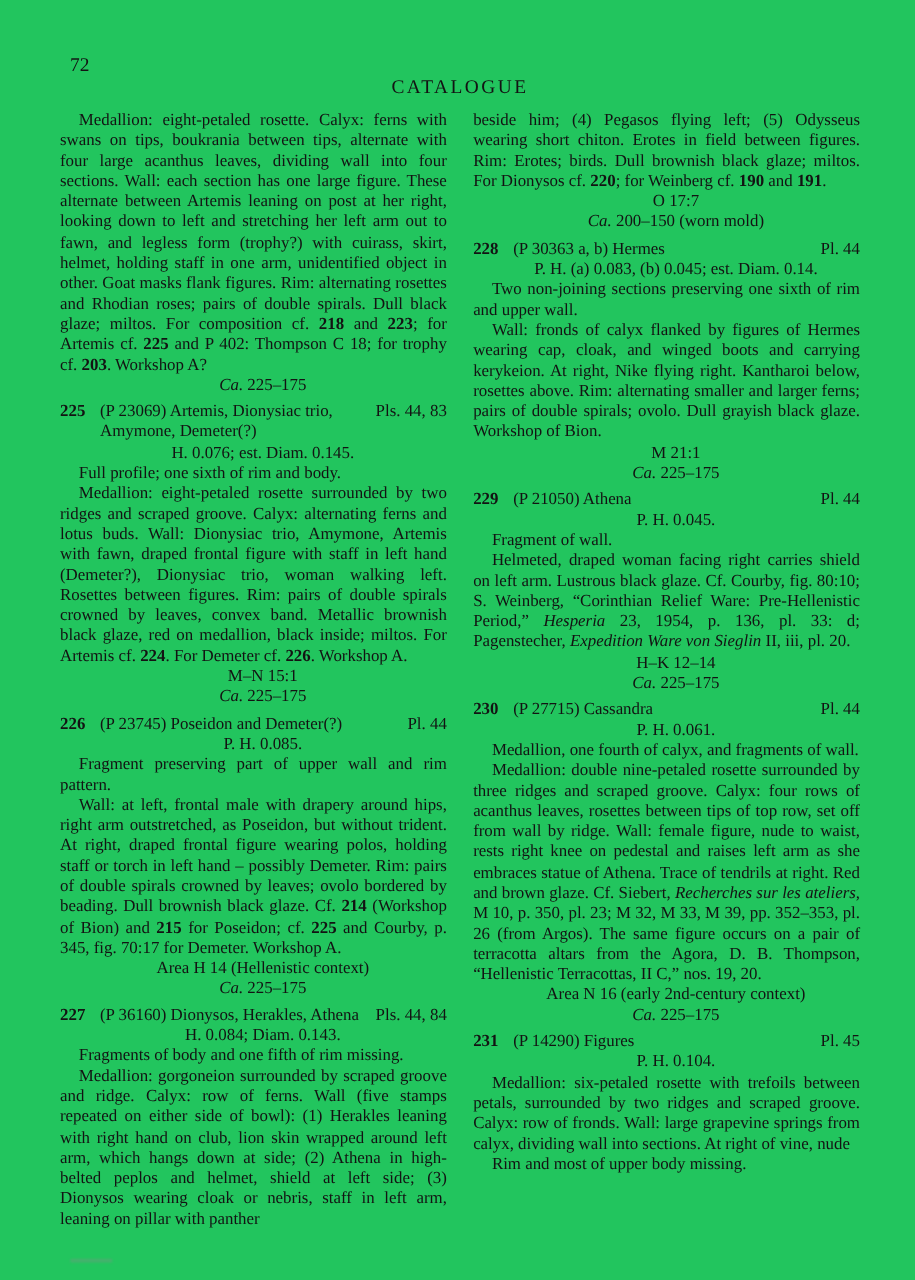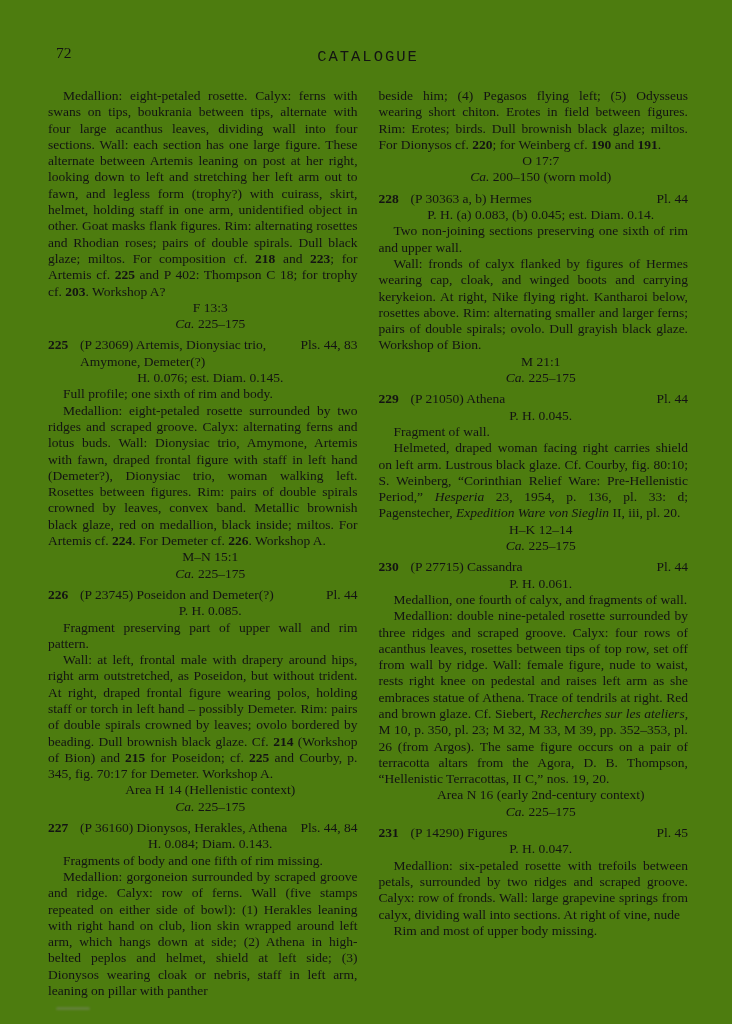--- a/index.html
+++ b/index.html
@@ -4,25 +4,25 @@
 <style>
   html,body { margin:0; padding:0; }
   body {
     width:732px; height:1024px; overflow:hidden;
     background:#ffffff;
     font-family:"Liberation Serif","DejaVu Serif",serif;
     color:#131313;
   }
   .page {
     position:relative; width:732px; height:1024px;
-    background:#4d7c0f; overflow:hidden;
+    background:#22c55e; overflow:hidden;
   }
   .page-header { position:relative; height:20px; margin:44px 44px 0 48px; }
   .page-num { position:absolute; left:8px; top:0; font-size:15.5px; }
-  .page-title { position:absolute; left:0; right:0; top:4px; text-align:center; font-size:15.5px; letter-spacing:2px;font-family:Liberation Mono, monospace; }
+  .page-title { position:absolute; left:0; right:0; top:17px; text-align:center; font-size:15.5px; letter-spacing:2px; }
   .columns { display:flex; gap:21px; margin:24px 44px 0 48px; }
   .col { width:310px; font-size:13.5px; line-height:16.3px; text-align:justify; }
   .block { margin:0; }
   .para { text-indent:15px; }
   .para.cont { text-indent:0; }
   .meta { padding-left:15px; text-align:center; }
   .heading { display:flex; align-items:flex-start; margin-top:5px; text-align:left; }
   .num { min-width:32px; flex:none; font-weight:bold; }
   .htitle { white-space:pre-line; }
   .plate { margin-left:auto; padding-left:10px; flex:none; white-space:nowrap; }
@@ -37,21 +37,20 @@
 <body>
 
 <div class="page">
   <div class="page-header">
     <span class="page-num">72</span>
     <span class="page-title">CATALOGUE</span>
   </div>
   <div class="columns">
     <div class="col">
         <div class="block para"><span>Medallion: eight-petaled rosette. Calyx: ferns with swans on tips, boukrania between tips, alternate with four large acanthus leaves, dividing wall into four sections. Wall: each section has one large figure. These alternate between Artemis leaning on post at her right, looking down to left and stretching her left arm out to fawn, and legless form (trophy?) with cuirass, skirt, helmet, holding staff in one arm, unidentified object in other. Goat masks flank figures. Rim: alternating rosettes and Rhodian roses; pairs of double spirals. Dull black glaze; miltos. For composition cf. </span><span class="b">218</span><span> and </span><span class="b">223</span><span>; for Artemis cf. </span><span class="b">225</span><span> and P 402: Thompson C 18; for trophy cf. </span><span class="b">203</span><span>. Workshop A?</span></div>
-        <div class="block meta"><span>F 13:3</span></div>
         <div class="block meta"><span class="i">Ca.</span><span> 225–175</span></div>
         <div class="block heading">
           <span class="num">225</span>
           <span class="htitle">(P 23069) Artemis, Dionysiac trio,
 Amymone, Demeter(?)</span>
           <span class="plate">Pls. 44, 83</span>
         </div>
         <div class="block meta"><span>H. 0.076; est. Diam. 0.145.</span></div>
         <div class="block para"><span>Full profile; one sixth of rim and body.</span></div>
         <div class="block para"><span>Medallion: eight-petaled rosette surrounded by two ridges and scraped groove. Calyx: alternating ferns and lotus buds. Wall: Dionysiac trio, Amymone, Artemis with fawn, draped frontal figure with staff in left hand (Demeter?), Dionysiac trio, woman walking left. Rosettes between figures. Rim: pairs of double spirals crowned by leaves, convex band. Metallic brownish black glaze, red on medallion, black inside; miltos. For Artemis cf. </span><span class="b">224</span><span>. For Demeter cf. </span><span class="b">226</span><span>. Workshop A.</span></div>
@@ -108,19 +107,19 @@
         <div class="block meta"><span>P. H. 0.061.</span></div>
         <div class="block para"><span>Medallion, one fourth of calyx, and fragments of wall.</span></div>
         <div class="block para"><span>Medallion: double nine-petaled rosette surrounded by three ridges and scraped groove. Calyx: four rows of acanthus leaves, rosettes between tips of top row, set off from wall by ridge. Wall: female figure, nude to waist, rests right knee on pedestal and raises left arm as she embraces statue of Athena. Trace of tendrils at right. Red and brown glaze. Cf. Siebert, </span><span class="i">Recherches sur les ateliers,</span><span> M 10, p. 350, pl. 23; M 32, M 33, M 39, pp. 352–353, pl. 26 (from Argos). The same figure occurs on a pair of terracotta altars from the Agora, D. B. Thompson, “Hellenistic Terracottas, II C,” nos. 19, 20.</span></div>
         <div class="block meta"><span>Area N 16 (early 2nd-century context)</span></div>
         <div class="block meta"><span class="i">Ca.</span><span> 225–175</span></div>
         <div class="block heading">
           <span class="num">231</span>
           <span class="htitle">(P 14290) Figures</span>
           <span class="plate">Pl. 45</span>
         </div>
-        <div class="block meta"><span>P. H. 0.047.</span></div>
+        <div class="block meta"><span>P. H. 0.104.</span></div>
         <div class="block para"><span>Medallion: six-petaled rosette with trefoils between petals, surrounded by two ridges and scraped groove. Calyx: row of fronds. Wall: large grapevine springs from calyx, dividing wall into sections. At right of vine, nude</span></div>
         <div class="block para"><span>Rim and most of upper body missing.</span></div>
       </div>
   </div>
   <div class="scan-artifact"></div>
 </div>
 
 </body></html>

